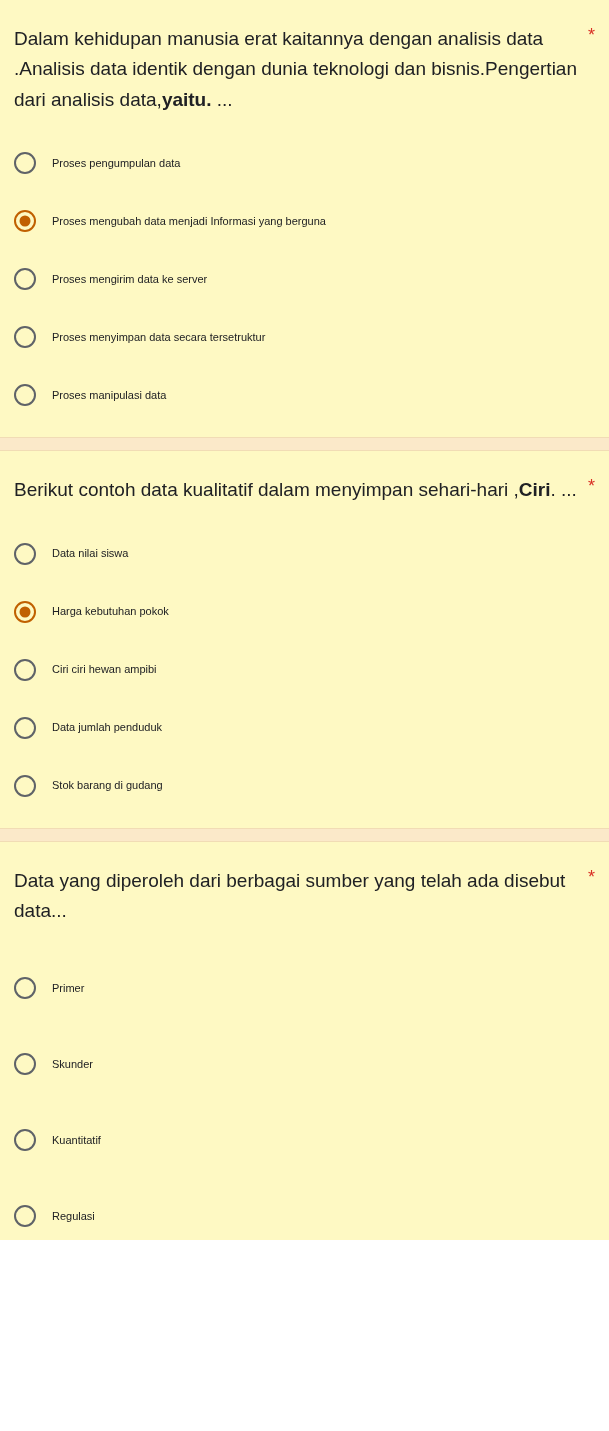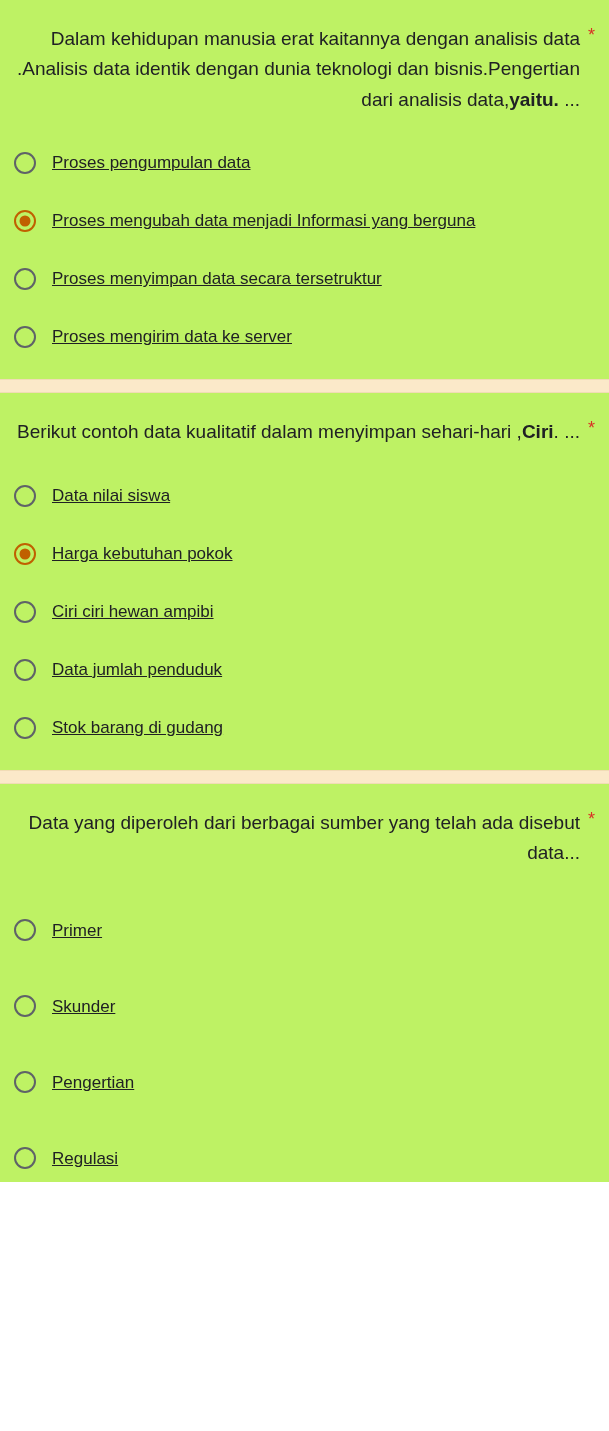--- a/index.html
+++ b/index.html
@@ -4,23 +4,22 @@
 <style>
   * { box-sizing: border-box; }
   body {
     margin: 0;
     font-family: Arial, "Helvetica Neue", Helvetica, sans-serif;
     background: #fff;
     color: #202124;
     width: 609px;
   }
   .card {
-    background: #bef264;
+    background: #fef9c3;
     padding: 24px 14px 28px 14px;
-    text-align: right;
   }
   .q-head {
     display: flex;
     align-items: flex-start;
   }
   .q-text {
     flex: 1;
     font-size: 19px;
     line-height: 1.6;
     color: #202124;
@@ -58,24 +57,23 @@
   .radio.sel::after {
     content: "";
     position: absolute;
     left: 50%; top: 50%;
     width: 11px; height: 11px;
     background: #c06000;
     border-radius: 50%;
     transform: translate(-50%, -50%);
   }
   .opt-label {
-    font-size: 17px;
+    font-size: 11px;
     line-height: 1.5;
     color: #202124;
-    text-decoration: underline;
   }
   .gap {
     height: 14px;
     background: #fbe9c9;
     border-top: 1px solid #f1dcb5;
     border-bottom: 1px solid #f1dcb5;
   }
 </style>
 </head>
 <body>
@@ -91,25 +89,29 @@
     <div class="opt-row">
       <span class="radio"></span>
       <span class="opt-label">Proses pengumpulan data</span>
     </div>
     <div class="opt-row">
       <span class="radio sel"></span>
       <span class="opt-label">Proses mengubah data menjadi Informasi yang berguna</span>
     </div>
     <div class="opt-row">
       <span class="radio"></span>
+      <span class="opt-label">Proses mengirim data ke server</span>
+    </div>
+    <div class="opt-row">
+      <span class="radio"></span>
       <span class="opt-label">Proses menyimpan data secara tersetruktur</span>
     </div>
     <div class="opt-row">
       <span class="radio"></span>
-      <span class="opt-label">Proses mengirim data ke server</span>
+      <span class="opt-label">Proses manipulasi data</span>
     </div>
   </div>
 </div>
 
 <div class="gap"></div>
 
 <div class="card">
   <div class="q-head">
     <div class="q-text">
       <span>Berikut contoh data kualitatif dalam menyimpan sehari-hari ,</span><b>Ciri</b><span>. ...</span>
@@ -153,20 +155,20 @@
     <div class="opt-row tight">
       <span class="radio"></span>
       <span class="opt-label">Primer</span>
     </div>
     <div class="opt-row tight">
       <span class="radio"></span>
       <span class="opt-label">Skunder</span>
     </div>
     <div class="opt-row tight">
       <span class="radio"></span>
-      <span class="opt-label">Pengertian</span>
+      <span class="opt-label">Kuantitatif</span>
     </div>
     <div class="opt-row tight">
       <span class="radio"></span>
       <span class="opt-label">Regulasi</span>
     </div>
   </div>
 </div>
 
 </body></html>

